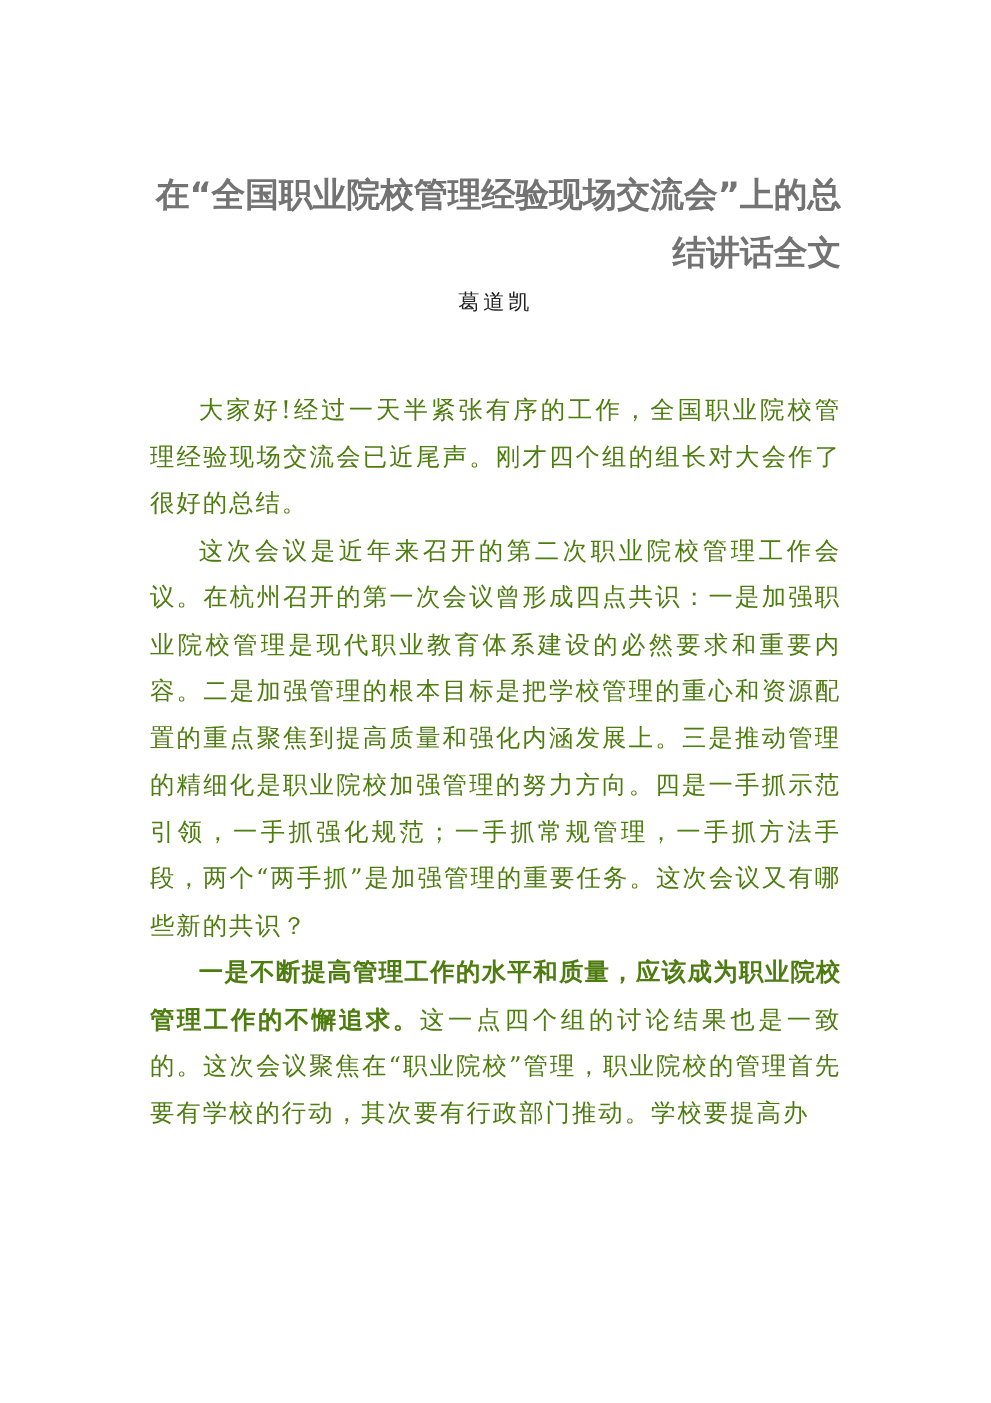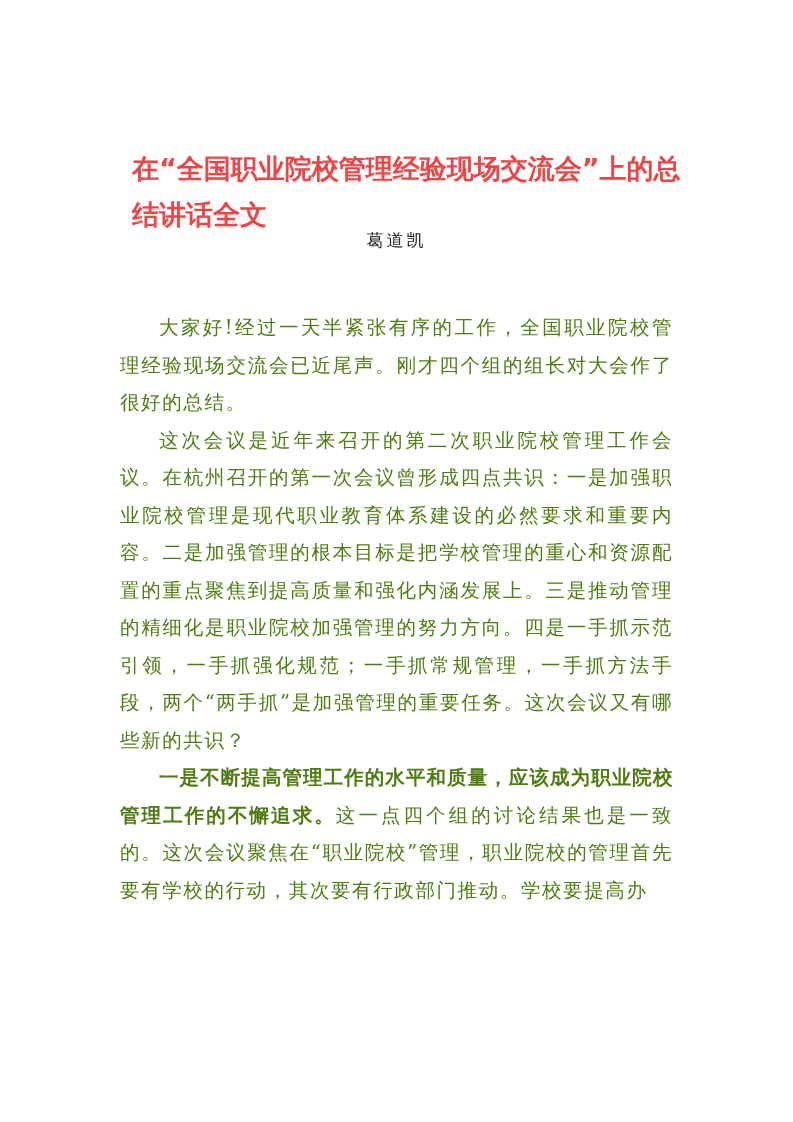--- a/index.html
+++ b/index.html
@@ -18,36 +18,36 @@
       position: absolute;
       left: 120px;
       top: 0;
       width: 553px;
     }
     .title {
       position: absolute;
       left: 0;
       top: 134px;
       width: 553px;
-      text-align: left;
+      text-align: right;
       font-family: "DejaVu Sans", sans-serif;
       font-weight: bold;
       font-size: 27px;
       line-height: 46px;
       letter-spacing: 0px;
-      color: #ef4444;
-      margin: 12px;
+      color: #737373;
+      margin: 0;
     }
     .author {
       position: absolute;
       left: 0;
       top: 230px;
       width: 553px;
       text-align: center;
-      font-family: Liberation Mono, monospace;
+      font-family: Liberation Serif, serif;
       font-size: 17px;
       line-height: 24px;
       letter-spacing: 3px;
       color: #222222;
     }
     .body {
       position: absolute;
       left: 0;
       top: 309px;
       width: 553px;

